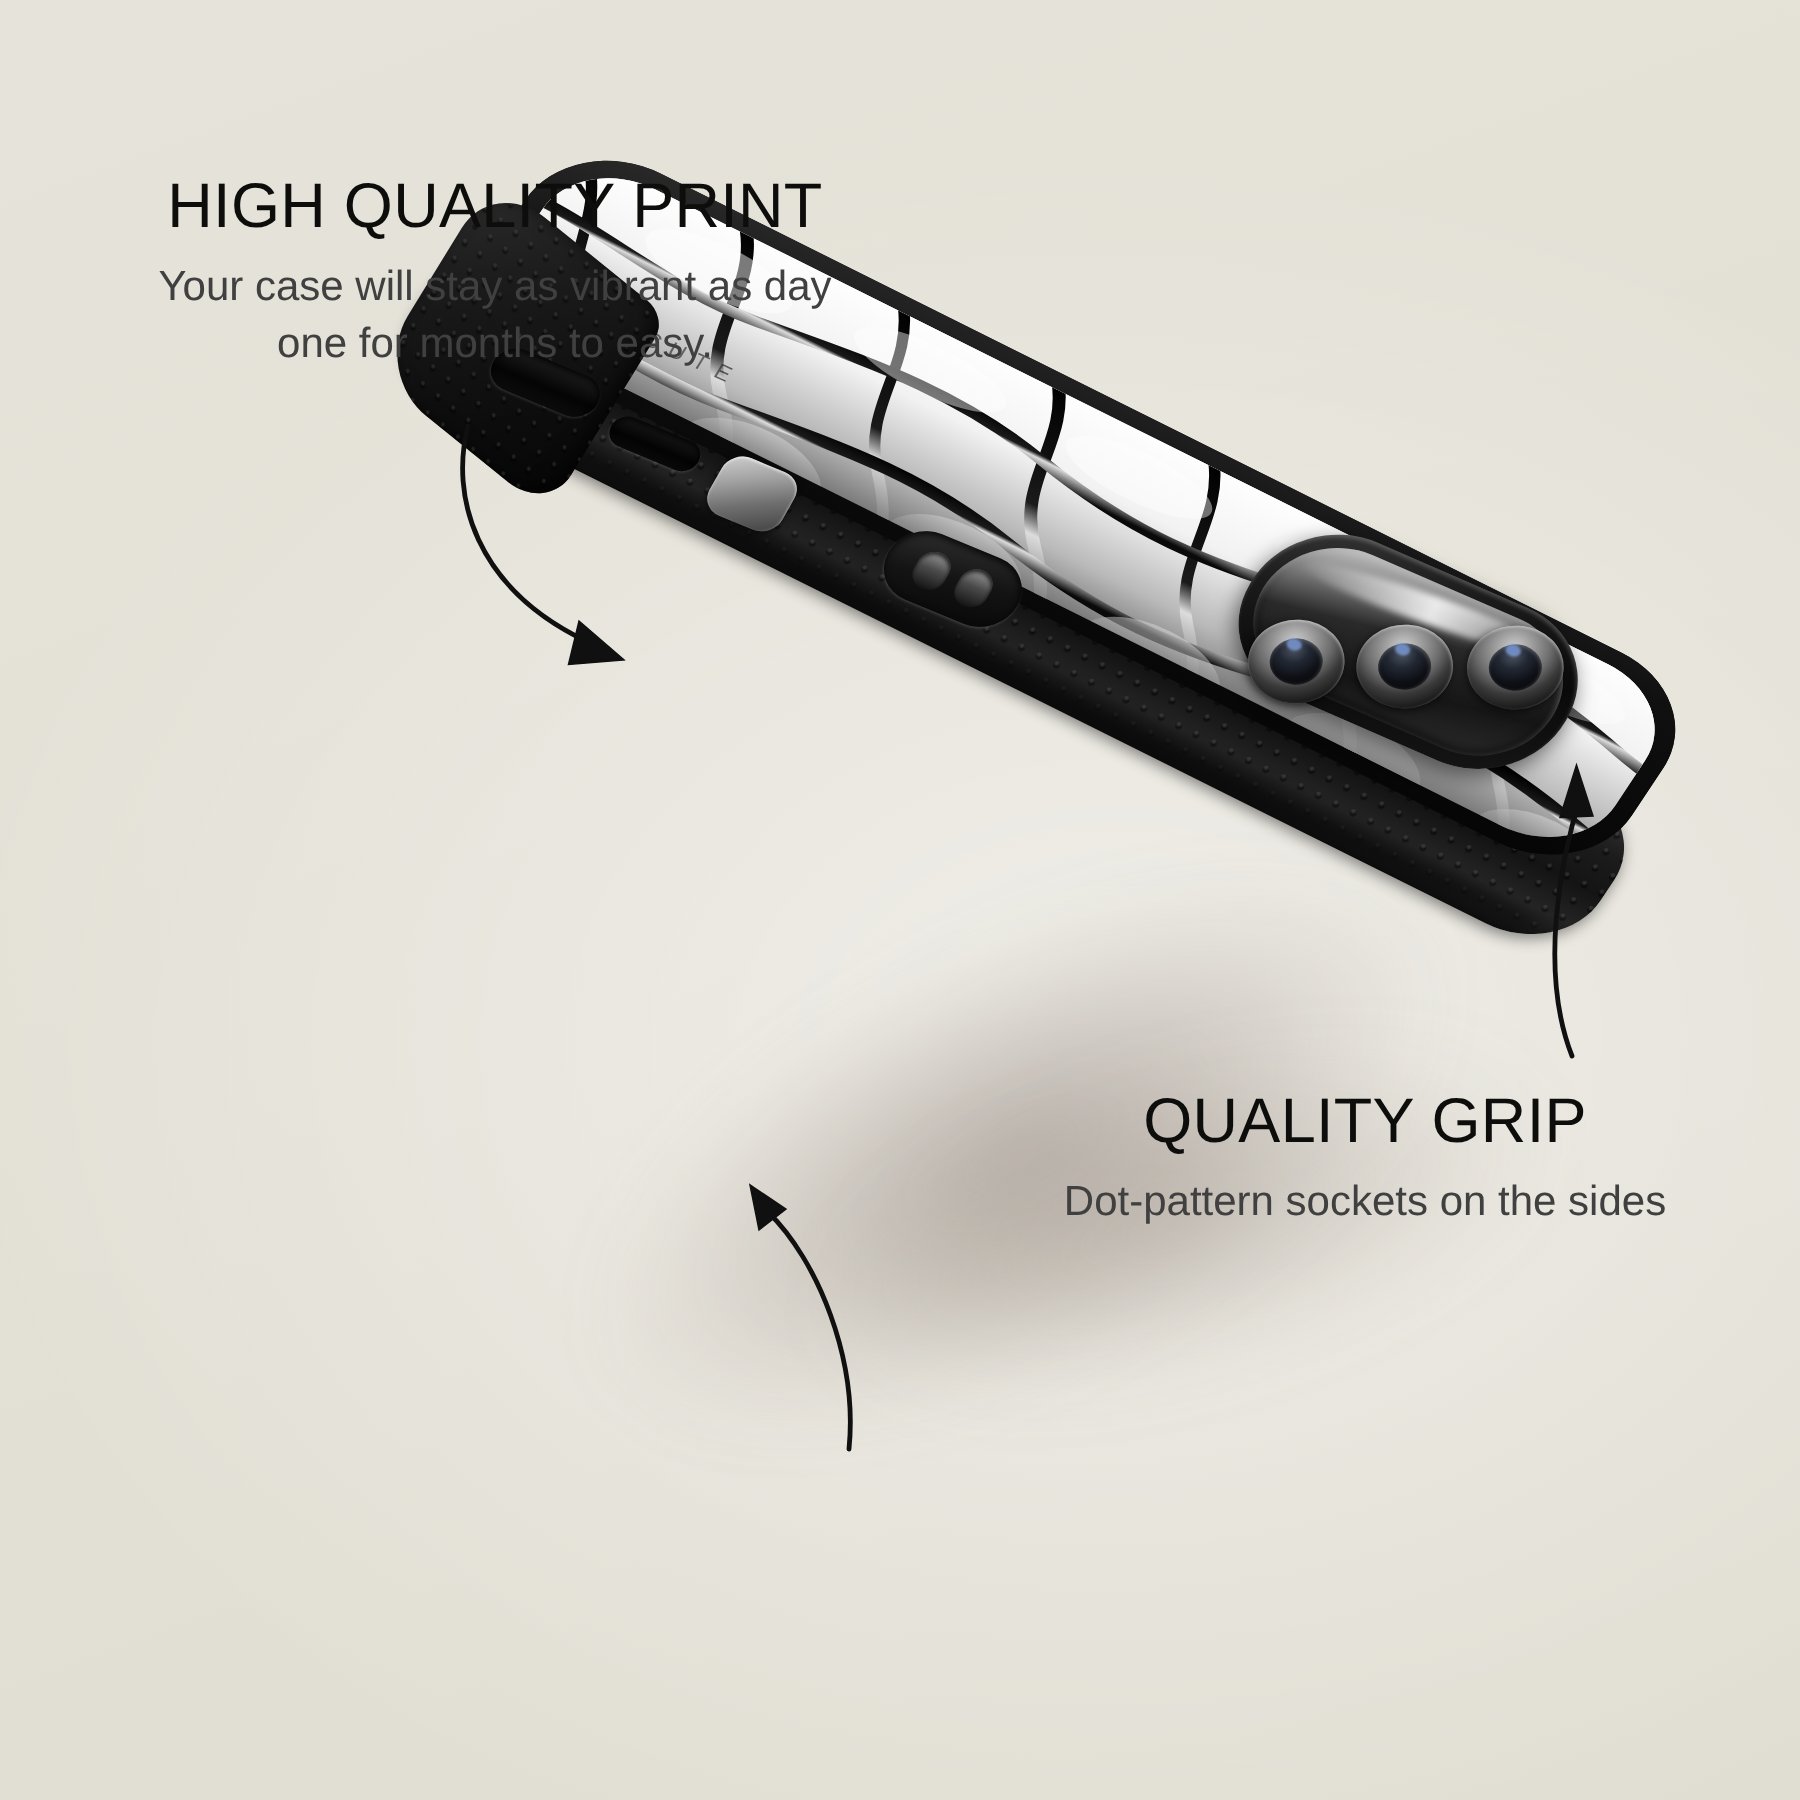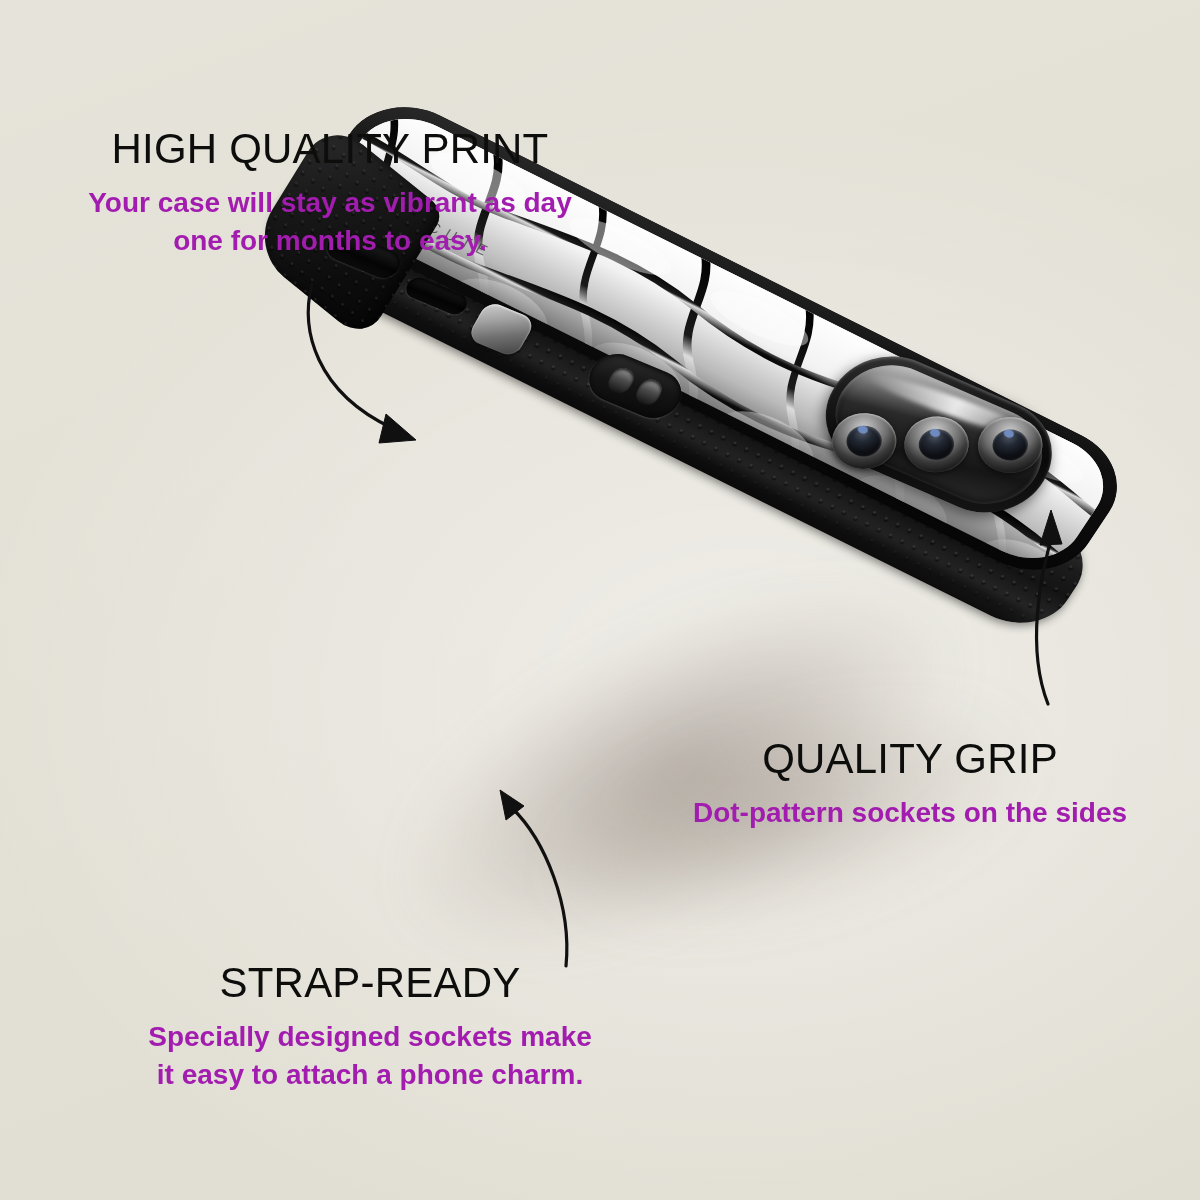--- a/index.html
+++ b/index.html
@@ -54,34 +54,34 @@
     filter: blur(28px);
   }
 
   
   .feature {
     position: absolute;
     text-align: center;
     color: #111010;
   }
   .feature h2 {
-    margin: 16px 0 14px 0;
+    margin: 4px 0 14px 0;
     font-size: 42px;
     line-height: 1.0;
     font-weight: 400;
     letter-spacing: 0.2px;
     color: #0d0d0c;
     white-space: nowrap;
   }
   .feature p {
     margin: 0;
     font-size: 28px;
     line-height: 38px;
-    font-weight: 700;
-    color: #a21caf;
+    font-weight: 400;
+    color: #404040;
   }
   #feat-print   { left: 40px;  top: 112px; width: 580px; }
   #feat-print h2 { text-align: center; }
   #feat-grip    { left: 660px; top: 722px; width: 500px; }
   #feat-strap   { left: 100px; top: 946px; width: 540px; }
 
   
   .arrow-layer {
     position: absolute;
     inset: 0;
@@ -486,21 +486,14 @@
     </p>
   </div>
 
   <div class="feature" id="feat-grip">
     <h2>QUALITY GRIP</h2>
     <p>
       <span>Dot-pattern sockets on the sides</span><br>
     </p>
   </div>
 
-  <div class="feature" id="feat-strap">
-    <h2>STRAP-READY</h2>
-    <p>
-      <span>Specially designed sockets make</span><br>
-      <span>it easy to attach a phone charm.</span>
-    </p>
-  </div>
 
 </div>
 
 </body></html>

